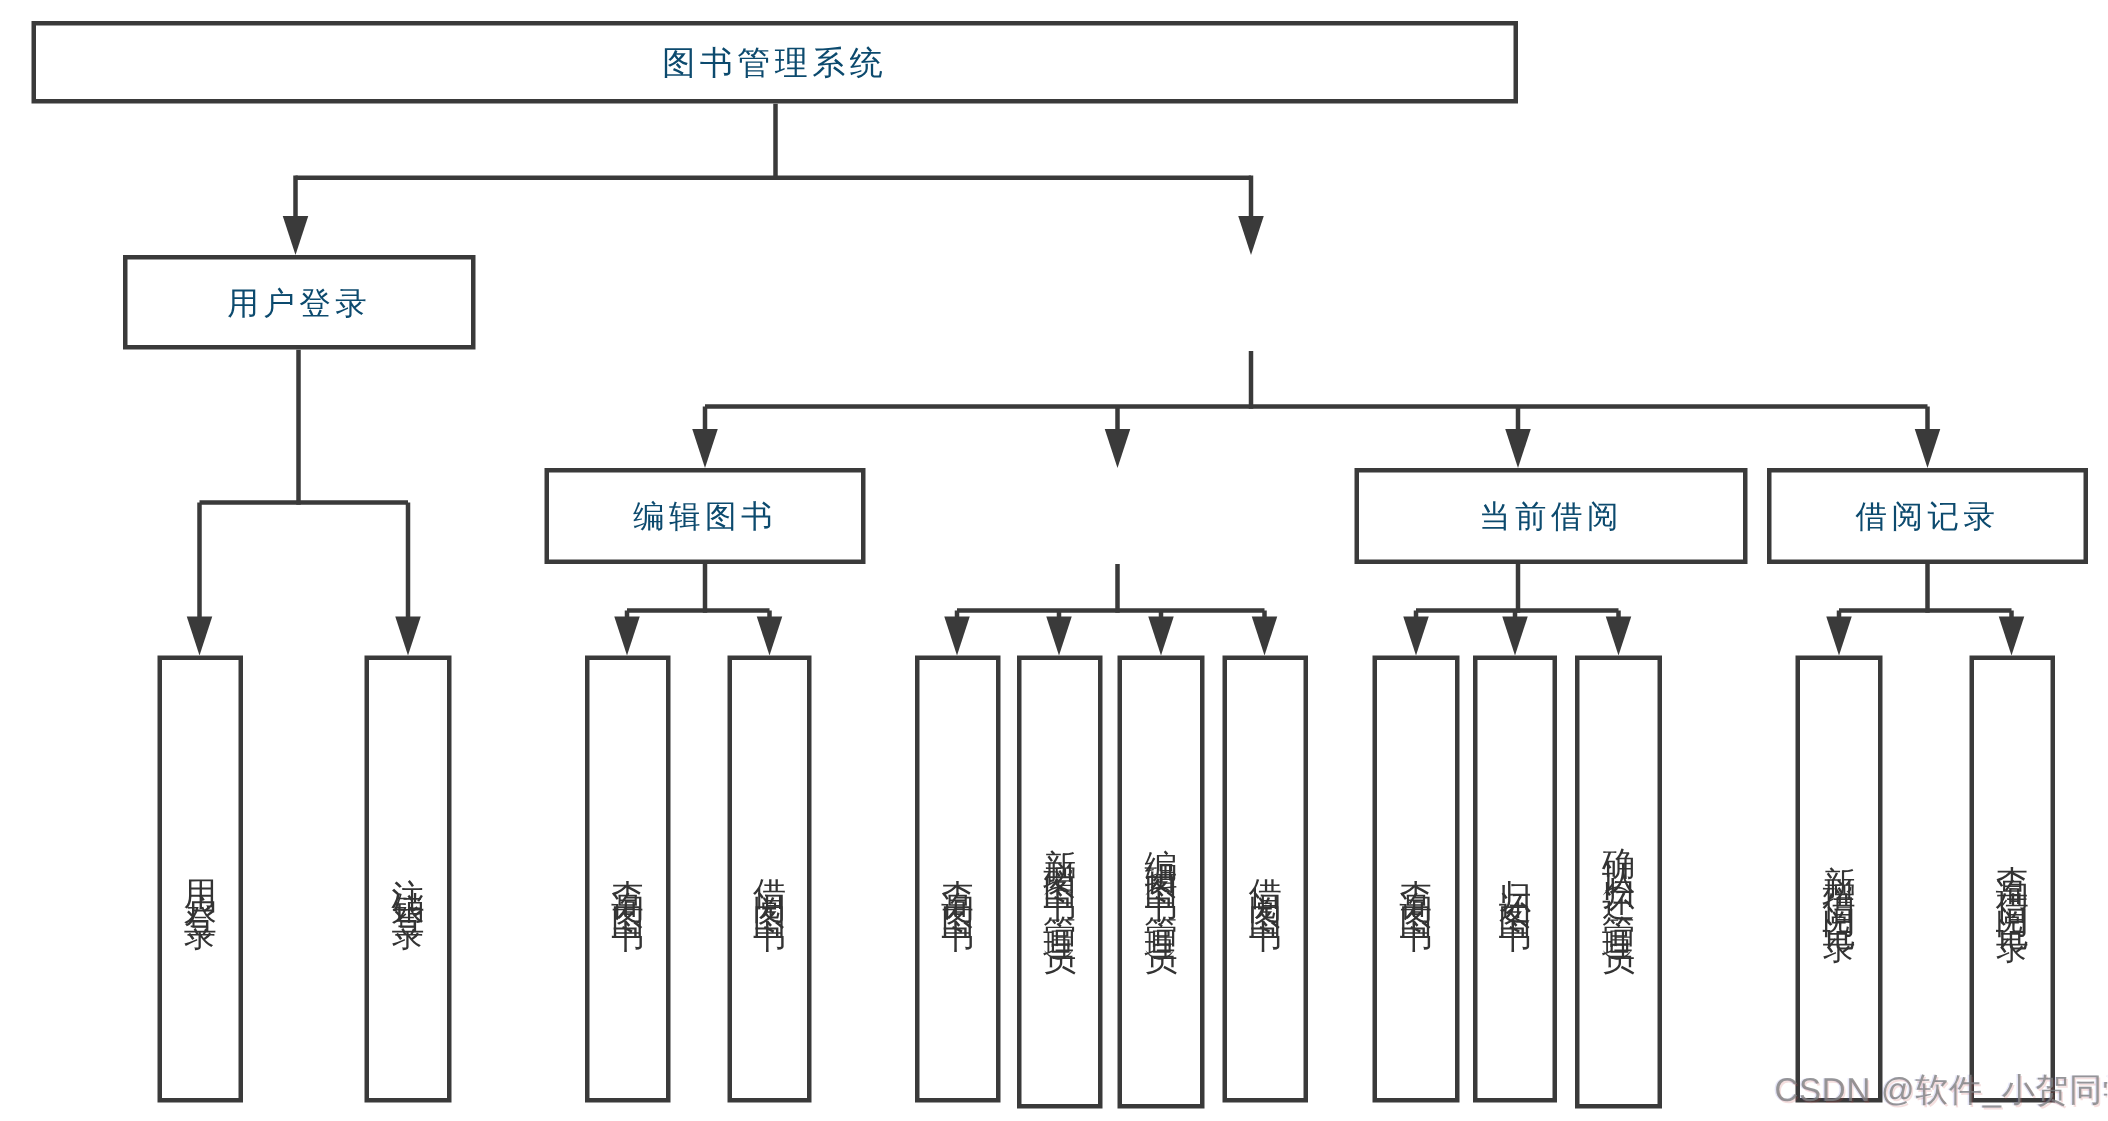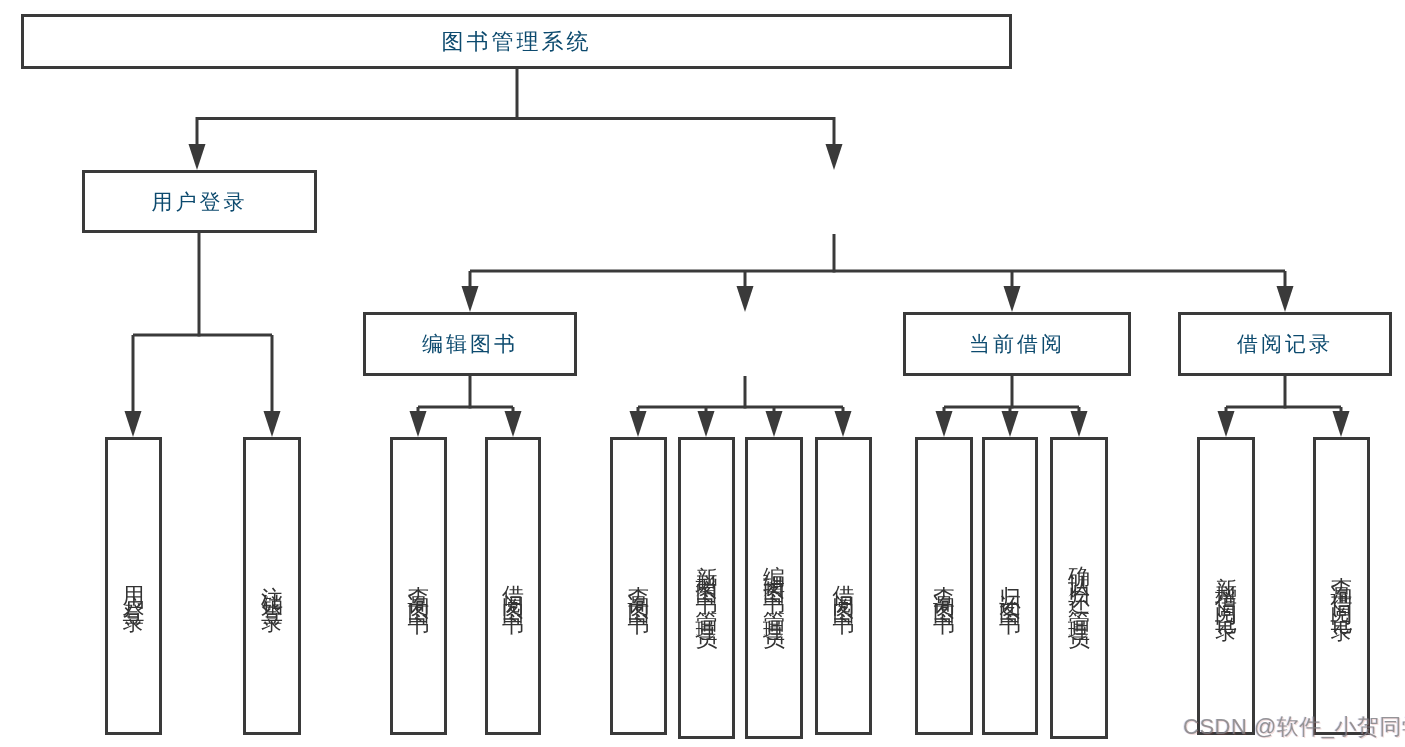--- a/index.html
+++ b/index.html
@@ -130,21 +130,21 @@
     <span class="hlabel root-label">图书管理系统</span>
   </div>
 
   <div class="node" style="left:82px; top:170px; width:235px; height:63px;">
     <span class="hlabel">用户登录</span>
   </div>
 
   <div class="node" style="left:363px; top:312px; width:214px; height:64px;">
     <span class="hlabel">编辑图书</span>
   </div>
-  <div class="node" style="left:903px; top:312px; width:228px; height:64px;">
+  <div class="node" style="left:903px; top:312px; width:262px; height:64px;">
     <span class="hlabel">当前借阅</span>
   </div>
   <div class="node" style="left:1178px; top:312px; width:214px; height:64px;">
     <span class="hlabel">借阅记录</span>
   </div>
 
   <div class="node" style="left:105px; top:437px; width:57px; height:298px;">
     <span class="vtext">用户登录</span>
   </div>
   <div class="node" style="left:243px; top:437px; width:58px; height:298px;">

